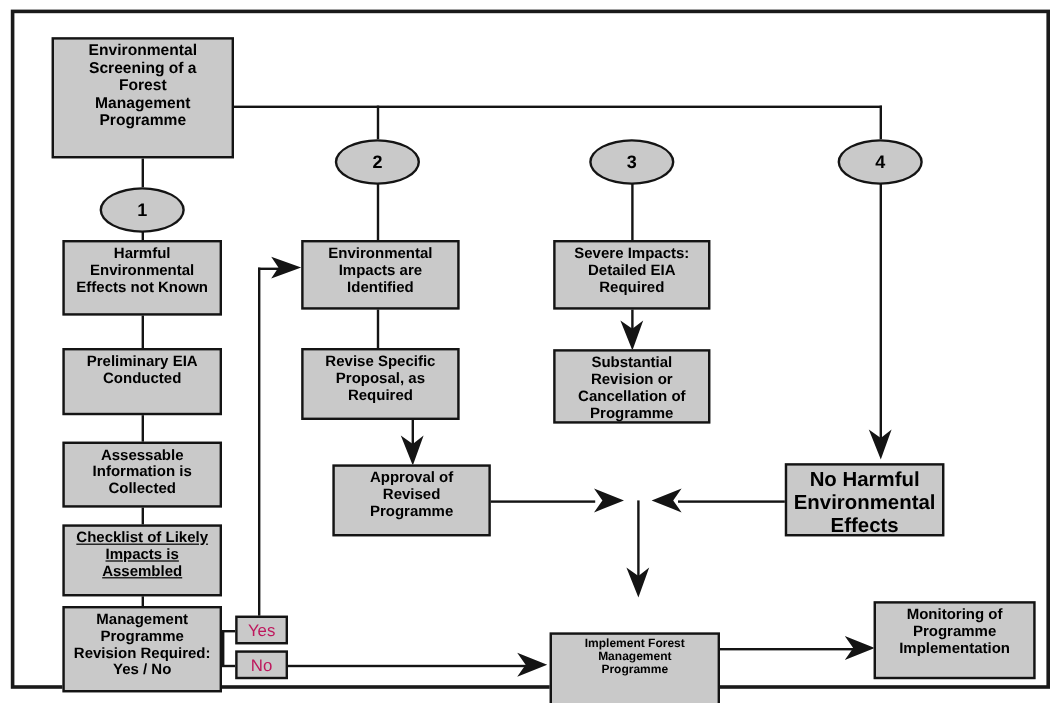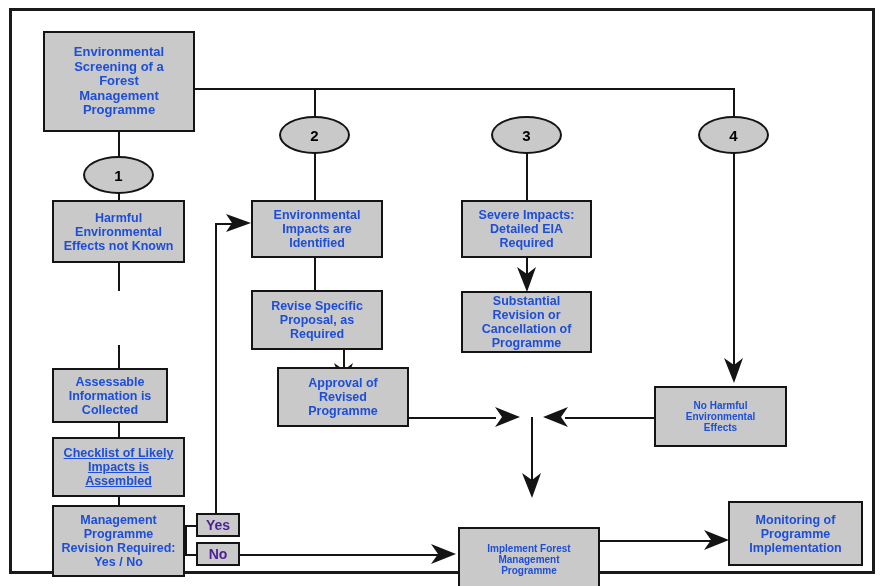--- a/index.html
+++ b/index.html
@@ -25,26 +25,26 @@
     height: 566px;
     border: 3px solid #1a1a1a;
     box-sizing: border-box;
     background: #ffffff;
   }
   .node {
     position: absolute;
     box-sizing: border-box;
     background: #c9c9c9;
     border: 2px solid #141414;
-    color: #1d4ed8;
+    color: #000000;
     font-weight: bold;
     text-align: center;
     line-height: 1.12;
     display: flex;
-    align-items: center;
+    align-items: flex-start;
     justify-content: center;
     padding: 2px 3px;
     z-index: 5;
     white-space: pre-line;
   }
   .node .txt { display: block; width: 100%; }
 
   .ellipse {
     position: absolute;
     box-sizing: border-box;
@@ -60,22 +60,22 @@
   }
 
   .tag {
     position: absolute;
     box-sizing: border-box;
     background: #c9c9c9;
     border: 2px solid #141414;
     display: flex;
     align-items: center;
     justify-content: center;
-    font-weight: bold;
-    color: #4c1d95;
+    font-weight: normal;
+    color: #be185d;
     font-size: 14px;
     z-index: 7;
   }
 
   
   .ln {
     position: absolute;
     background: #141414;
     z-index: 2;
   }
@@ -183,21 +183,25 @@
     </div>
     <div class="ellipse" style="left:686px; top:105px; width:71px; height:38px; font-size:15px;">
       <span>4</span>
     </div>
 
     <div class="node" style="left:40px; top:189px; width:133px; height:63px; font-size:12.5px;">
       <span class="txt">Harmful
 Environmental
 Effects not Known</span>
     </div>
-    <div class="node" style="left:40px; top:357px; width:116px; height:55px; font-size:12.5px;">
+    <div class="node" style="left:40px; top:279px; width:133px; height:56px; font-size:12.5px;">
+      <span class="txt">Preliminary EIA
+Conducted</span>
+    </div>
+    <div class="node" style="left:40px; top:357px; width:133px; height:55px; font-size:12.5px;">
       <span class="txt">Assessable
 Information is
 Collected</span>
     </div>
     <div class="node" style="left:40px; top:426px; width:133px; height:60px; font-size:12.5px;text-decoration:underline;">
       <span class="txt">Checklist of Likely
 Impacts is
 Assembled</span>
     </div>
     <div class="node" style="left:40px; top:494px; width:133px; height:72px; font-size:12.5px;">
@@ -217,39 +221,39 @@
     <div class="node" style="left:239px; top:189px; width:132px; height:58px; font-size:12.5px;">
       <span class="txt">Environmental
 Impacts are
 Identified</span>
     </div>
     <div class="node" style="left:239px; top:279px; width:132px; height:60px; font-size:12.5px;">
       <span class="txt">Revise Specific
 Proposal, as
 Required</span>
     </div>
-    <div class="node" style="left:265px; top:356px; width:132px; height:60px; font-size:12.5px;">
+    <div class="node" style="left:265px; top:376px; width:132px; height:60px; font-size:12.5px;">
       <span class="txt">Approval of
 Revised
 Programme</span>
     </div>
 
     <div class="node" style="left:449px; top:189px; width:131px; height:58px; font-size:12.5px;">
       <span class="txt">Severe Impacts:
 Detailed EIA
 Required</span>
     </div>
     <div class="node" style="left:449px; top:280px; width:131px; height:62px; font-size:12.5px;">
       <span class="txt">Substantial
 Revision or
 Cancellation of
 Programme</span>
     </div>
 
-    <div class="node" style="left:642px; top:375px; width:133px; height:61px; font-size:10px;">
+    <div class="node" style="left:642px; top:375px; width:133px; height:61px; font-size:17px;">
       <span class="txt">No Harmful
 Environmental
 Effects</span>
     </div>
 
     <div class="node" style="left:446px; top:516px; width:142px; height:65px; font-size:10px;">
       <span class="txt">Implement Forest
 Management
 Programme</span>
     </div>

